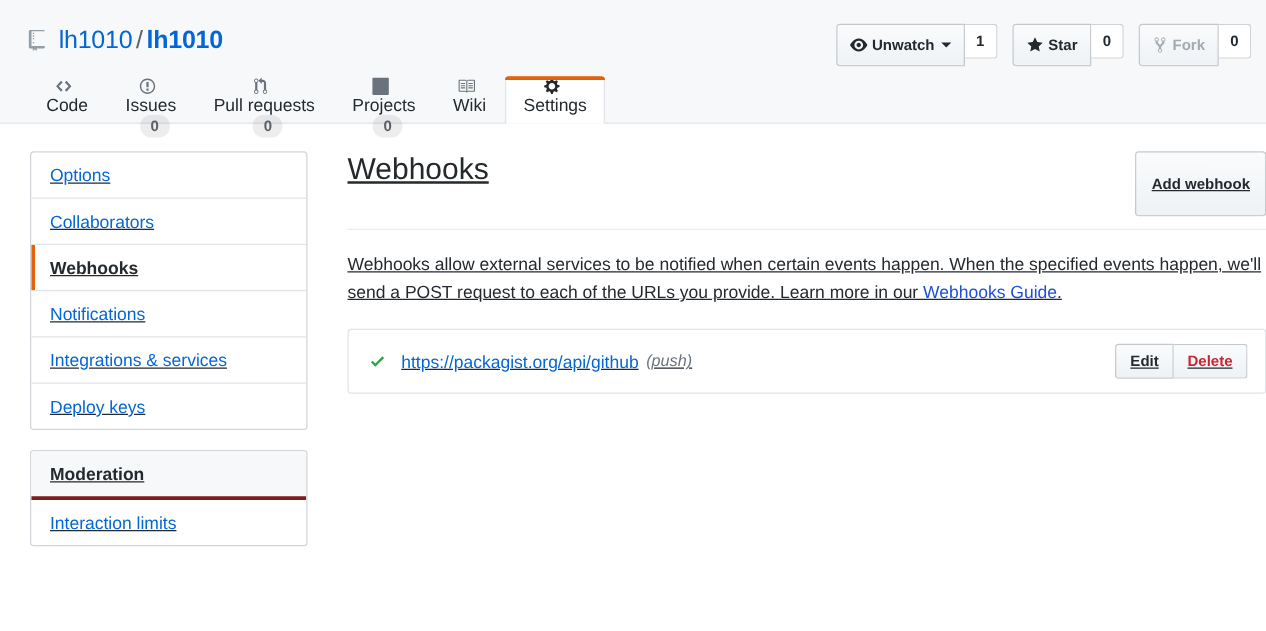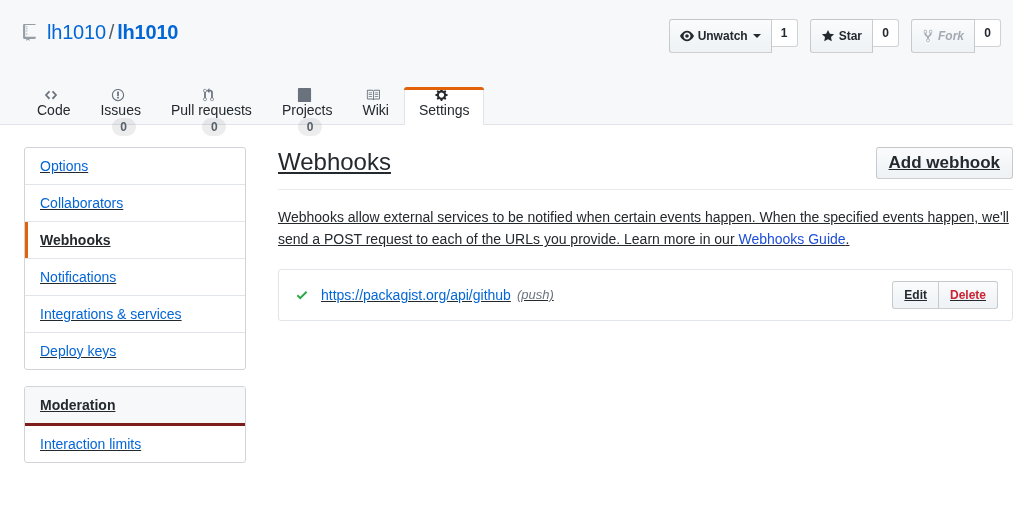--- a/index.html
+++ b/index.html
@@ -14,21 +14,21 @@
     font-size: 14px;
     color: #24292e;
     overflow: hidden;
     position: relative;
   }
 
   
   .repo-header {
     background: #f6f8fa;
     border-bottom: 1px solid #e1e4e8;
-    height: 125px;
+    height: 99px;
     box-sizing: border-box;
     position: relative;
   }
   .repo-title-row {
     position: absolute;
     left: 22px;
     top: 20px;
     display: flex;
     align-items: center;
   }
@@ -80,21 +80,20 @@
     color: #24292e;
     background-image: linear-gradient(-180deg, #fafbfc 0%, #eff3f6 90%);
     border: 1px solid rgba(27,31,35,0.2);
     border-radius: 3px 0 0 3px;
     white-space: nowrap;
     cursor: pointer;
   }
   .btn-with-count.disabled {
     color: #a3aab1;
     cursor: default;
-    font-style: italic;
   }
   .count-box {
     display: inline-flex;
     align-items: center;
     justify-content: center;
     min-width: 26px;
     height: 28px;
     box-sizing: border-box;
     padding: 0 6px;
     font-size: 12px;
@@ -260,22 +259,22 @@
   }
   .page-title {
     font-size: 24px;
     font-weight: normal;
     line-height: 30px;
     margin: 0;
     color: #24292e;
   }
   .btn {
     display: inline-block;
-    padding: 6px 12px;
-    font-size: 17px;
+    padding: 16px 12px;
+    font-size: 12px;
     font-weight: bold;
     line-height: 18px;
     color: #24292e;
     background-image: linear-gradient(-180deg, #fafbfc 0%, #eff3f6 90%);
     border: 1px solid rgba(27,31,35,0.2);
     border-radius: 3px;
     cursor: pointer;
     white-space: nowrap;
   }
   .intro {

